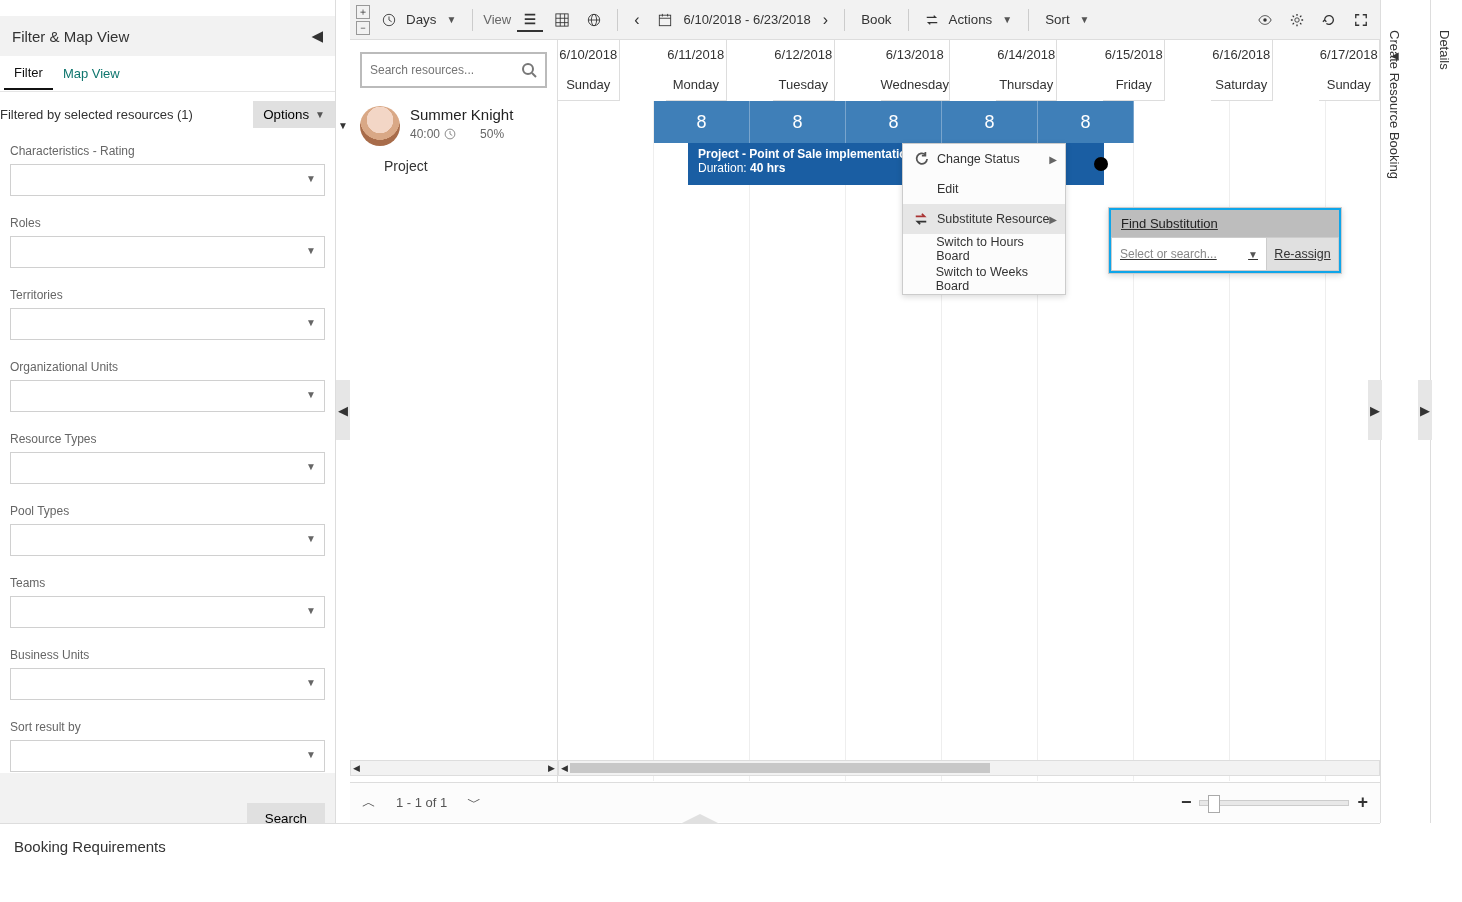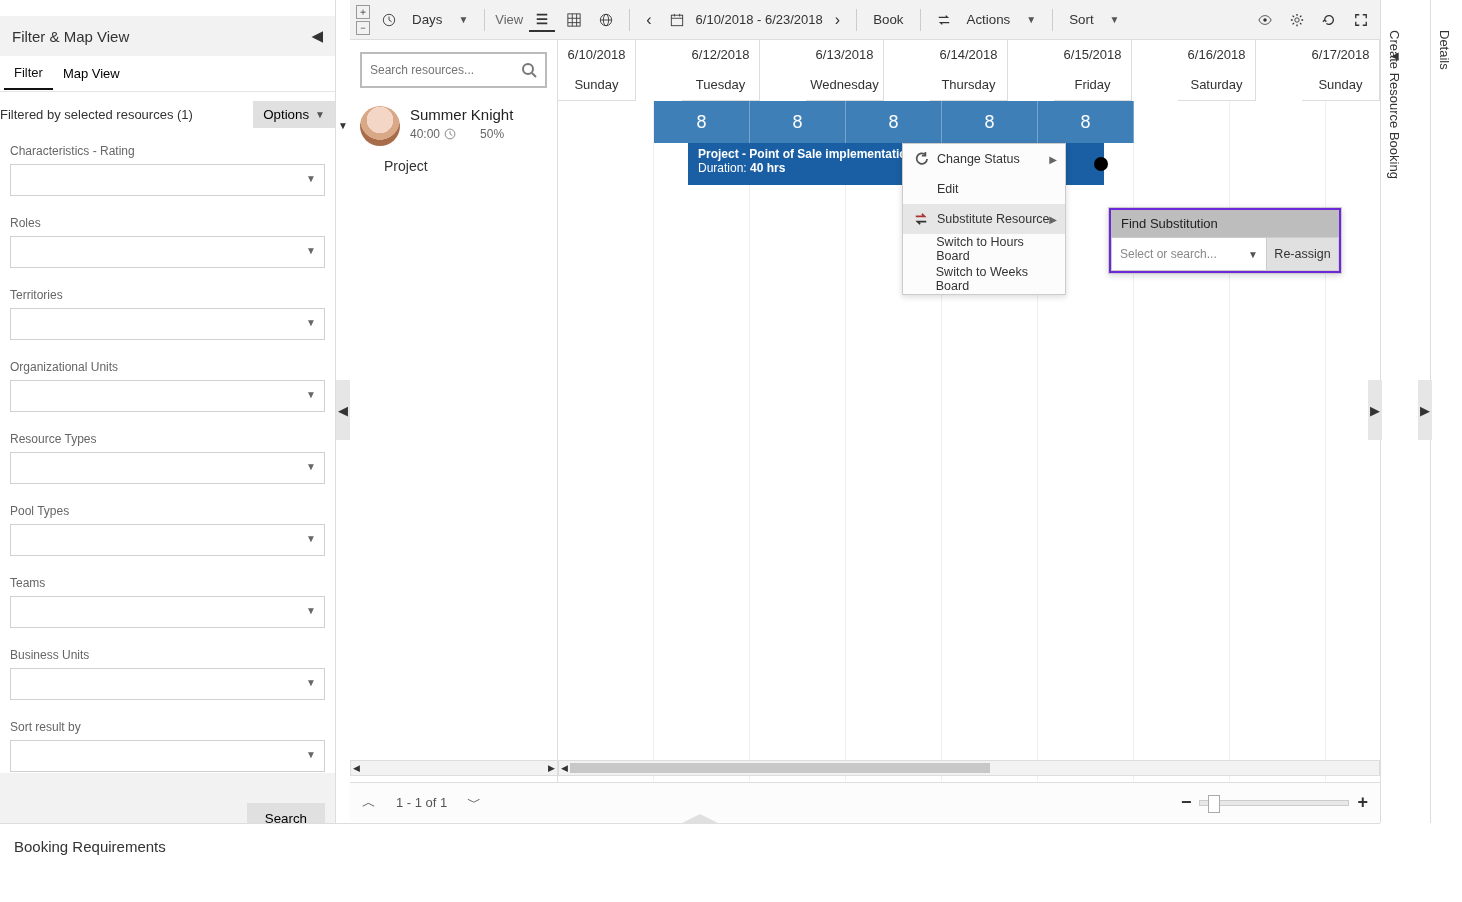--- a/index.html
+++ b/index.html
@@ -2,42 +2,42 @@
 <html><head>
 <meta charset="utf-8">
 <style>
 * { box-sizing: border-box; margin: 0; padding: 0; font-family: "Segoe UI", Arial, sans-serif; }
 body { width: 1462px; height: 902px; background: #fff; overflow: hidden; font-size: 13px; color: #333; position: relative; }
 
 
 .left-panel { position: absolute; left: 0; top: 0; width: 336px; height: 823px; border-right: 1px solid #ddd; background: #fff; display: flex; flex-direction: column; }
 .left-header { height: 40px; display: flex; align-items: center; padding: 0 12px; justify-content: space-between; font-size: 15px; background: #f2f2f2; margin-top: 16px; }
 .left-tabs { height: 36px; display: flex; align-items: center; padding: 0 4px; border-bottom: 1px solid #e5e5e5; }
-.left-tab { padding: 8px 10px; color: #000000; cursor: pointer; }
+.left-tab { padding: 8px 10px; color: #0f766e; cursor: pointer; }
 .left-tab.active { color: #111; border-bottom: 2px solid #111; }
 .filter-summary { height: 44px; display: flex; align-items: center; justify-content: space-between; padding: 0 0; }
 .options-btn { background: #e0e0e0; border: none; padding: 6px 10px; display: flex; align-items: center; gap: 6px; cursor: pointer; }
 .filter-body { flex: 1; overflow: auto; padding: 8px 10px 0 10px; }
 .filter-group { margin-bottom: 20px; }
 .filter-label { color: #666; font-size: 12px; margin-bottom: 6px; display: block; }
 .filter-select { width: 100%; height: 32px; border: 1px solid #d0d0d0; background: #fff; position: relative; }
 .filter-select::after { content: '▼'; position: absolute; right: 8px; top: 8px; font-size: 10px; color: #666; }
 .left-footer { height: 50px; background: #f2f2f2; display: flex; align-items: center; justify-content: flex-end; padding: 0 10px; }
 .search-btn { background: #e0e0e0; border: none; padding: 8px 18px; cursor: pointer; margin-top: 40px; }
 
 
 .left-collapse-handle { position: absolute; left: 336px; top: 380px; width: 14px; height: 60px; background: #e6e6e6; display: flex; align-items: center; justify-content: center; cursor: pointer; z-index: 5; }
 .right-collapse-handle { position: absolute; right: 80px; top: 380px; width: 14px; height: 60px; background: #e6e6e6; display: flex; align-items: center; justify-content: center; cursor: pointer; z-index: 5; }
 .right-collapse-handle2 { position: absolute; right: 30px; top: 380px; width: 14px; height: 60px; background: #e6e6e6; display: flex; align-items: center; justify-content: center; cursor: pointer; z-index: 5; }
 
 
 .main-area { position: absolute; left: 350px; top: 0; width: 1030px; height: 823px; background: #fff; }
 .toolbar { height: 40px; background: #f2f2f2; display: flex; align-items: center; padding: 0 6px; gap: 6px; border-bottom: 1px solid #ddd; }
 .toolbar-icon { width: 14px; height: 14px; display: inline-block; }
-.toolbar-btn { display: flex; align-items: center; gap: 16px; padding: 4px 6px; cursor: pointer; background: transparent; border: none; color: #333; }
+.toolbar-btn { display: flex; align-items: center; gap: 10px; padding: 4px 6px; cursor: pointer; background: transparent; border: none; color: #333; }
 .toolbar-sep { width: 1px; height: 22px; background: #ccc; margin: 0 4px; }
 .caret-down { font-size: 10px; color: #555; }
 .plusminus { display: flex; flex-direction: column; gap: 2px; }
 .plusminus span { width: 14px; height: 14px; border: 1px solid #999; font-size: 10px; display: flex; align-items: center; justify-content: center; line-height: 1; }
 
 
 .sheet { position: relative; height: 742px; }
 .resource-col { position: absolute; left: 0; top: 0; width: 208px; height: 742px; border-right: 1px solid #ddd; }
 .search-box { margin: 12px 10px; height: 36px; border: 2px solid #bbb; display: flex; align-items: center; padding: 0 8px; justify-content: space-between; }
 .search-box input { border: none; outline: none; width: 140px; font-size: 12px; color: #888; }
@@ -65,21 +65,21 @@
 .booking-bar .line2 { font-size: 12px; }
 .booking-dot { position: absolute; top: 56px; left: 536px; width: 14px; height: 14px; background: #000; border-radius: 50%; }
 
 
 .ctx { position: absolute; top: 42px; left: 344px; width: 164px; background: #fcfcfc; border: 1px solid #ccc; box-shadow: 0 2px 6px rgba(0,0,0,.15); z-index: 20; }
 .ctx-item { height: 30px; display: flex; align-items: center; padding: 0 10px; gap: 8px; cursor: pointer; position: relative; font-size: 12.5px; }
 .ctx-item.hov { background: #e6e6e6; }
 .ctx-item .chev { position: absolute; right: 8px; font-size: 10px; color: #666; }
 .ctx-icon { width: 16px; display: flex; justify-content: center; color: #555; }
 
-.submenu { position: absolute; top: 106px; left: 550px; width: 234px; background: #6d28d9; border: 1px solid #ccc; box-shadow: 0 2px 6px rgba(0,0,0,.15); z-index: 30; padding: 2px; }
+.submenu { position: absolute; top: 106px; left: 550px; width: 234px; background: #0ea5e9; border: 1px solid #ccc; box-shadow: 0 2px 6px rgba(0,0,0,.15); z-index: 30; padding: 2px; text-decoration: underline; }
 .submenu .sub-head { background: #bdbdbd; color: #222; padding: 6px 10px; font-size: 13px; }
 .submenu .sub-row { display: flex; height: 34px; }
 .submenu .sub-select { flex: 1; border: 1px solid #ccc; display: flex; align-items: center; justify-content: space-between; padding: 0 8px; font-size: 12px; color: #888; background:#fff;}
 .submenu .sub-btn { width: 72px; background: #e0e0e0; display: flex; align-items: center; justify-content: center; border: 1px solid #ccc; border-left: none; font-size: 12.5px; cursor: pointer; }
 
 
 .sheet-footer { position: absolute; left: 350px; top: 782px; width: 1030px; height: 40px; background: #fcfcfc; border-top: 1px solid #ddd; display: flex; align-items: center; padding: 0 12px; justify-content: space-between; }
 .sheet-footer .pager { display: flex; align-items: center; gap: 20px; color: #555; }
 .zoom { display: flex; align-items: center; gap: 8px; }
 .zoom-track { width: 150px; height: 6px; background: #e8e8e8; border: 1px solid #ccc; position: relative; }
@@ -288,20 +288,24 @@
       <div class="project-label">Project</div>
     </div>
 
     <div class="calendar">
       <div class="cal-header">
         <div class="cal-col">
             <div class="cal-date">6/10/2018</div>
             <div class="cal-dow">Sunday</div>
           </div>
         <div class="cal-col">
+            <div class="cal-date">6/11/2018</div>
+            <div class="cal-dow">Monday</div>
+          </div>
+        <div class="cal-col">
             <div class="cal-date">6/12/2018</div>
             <div class="cal-dow">Tuesday</div>
           </div>
         <div class="cal-col">
             <div class="cal-date">6/13/2018</div>
             <div class="cal-dow">Wednesday</div>
           </div>
         <div class="cal-col">
             <div class="cal-date">6/14/2018</div>
             <div class="cal-dow">Thursday</div>

